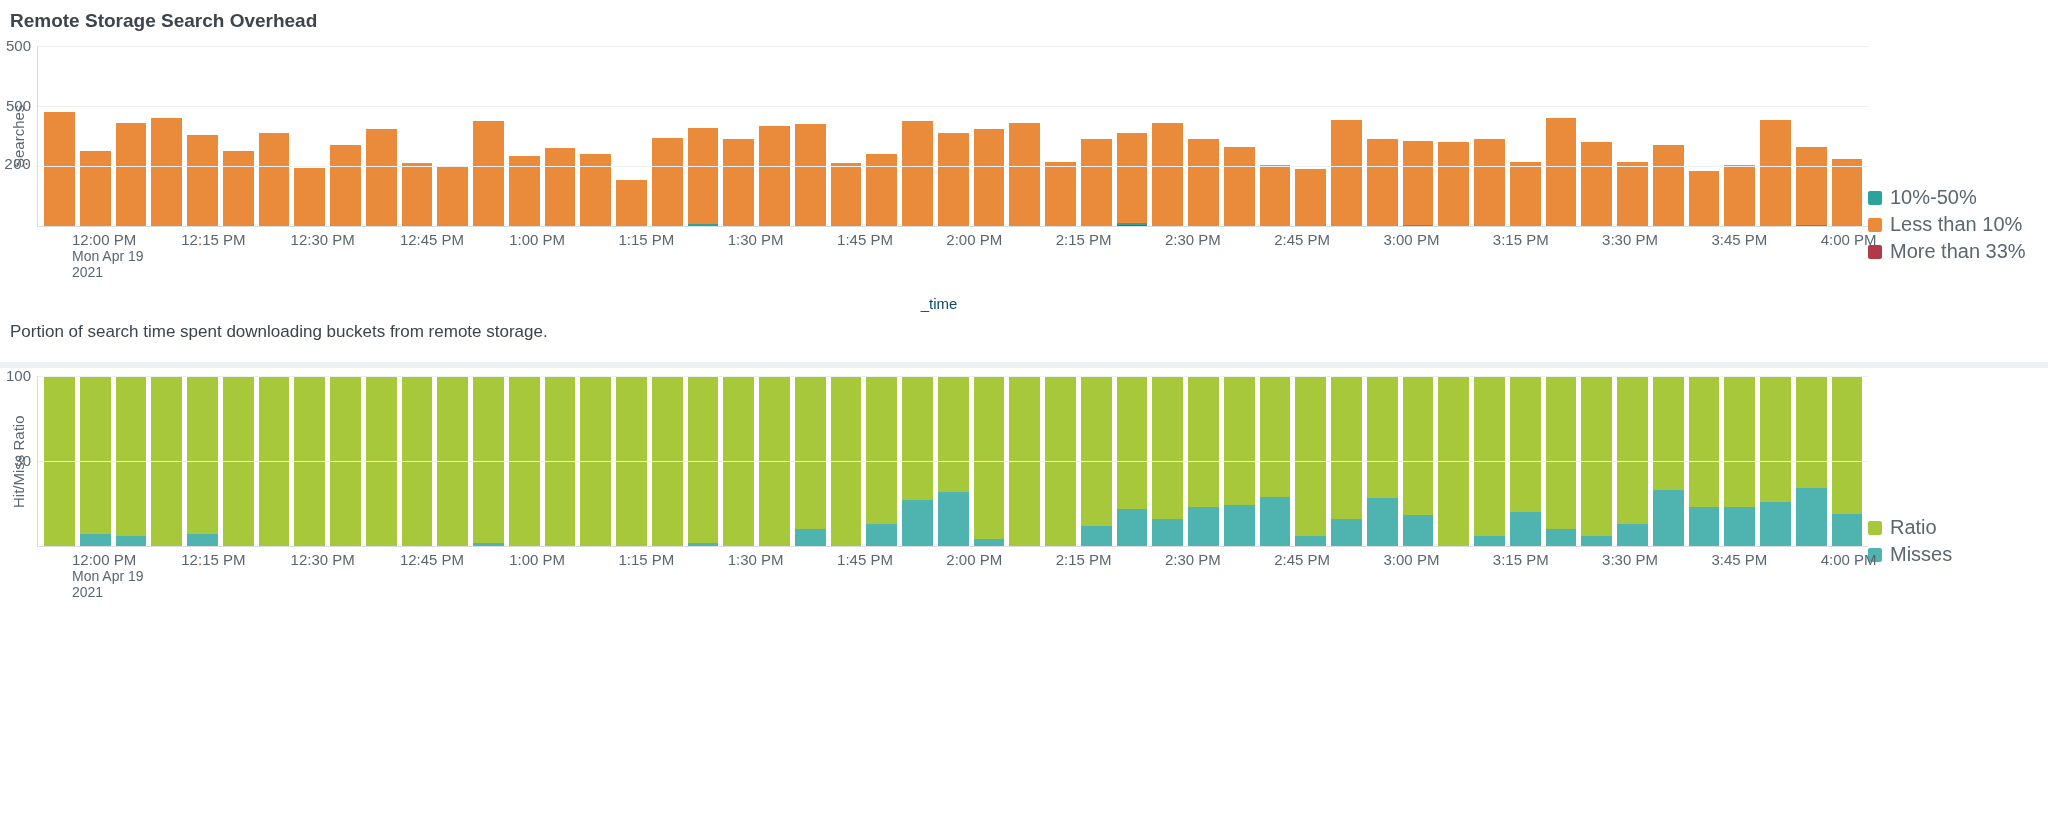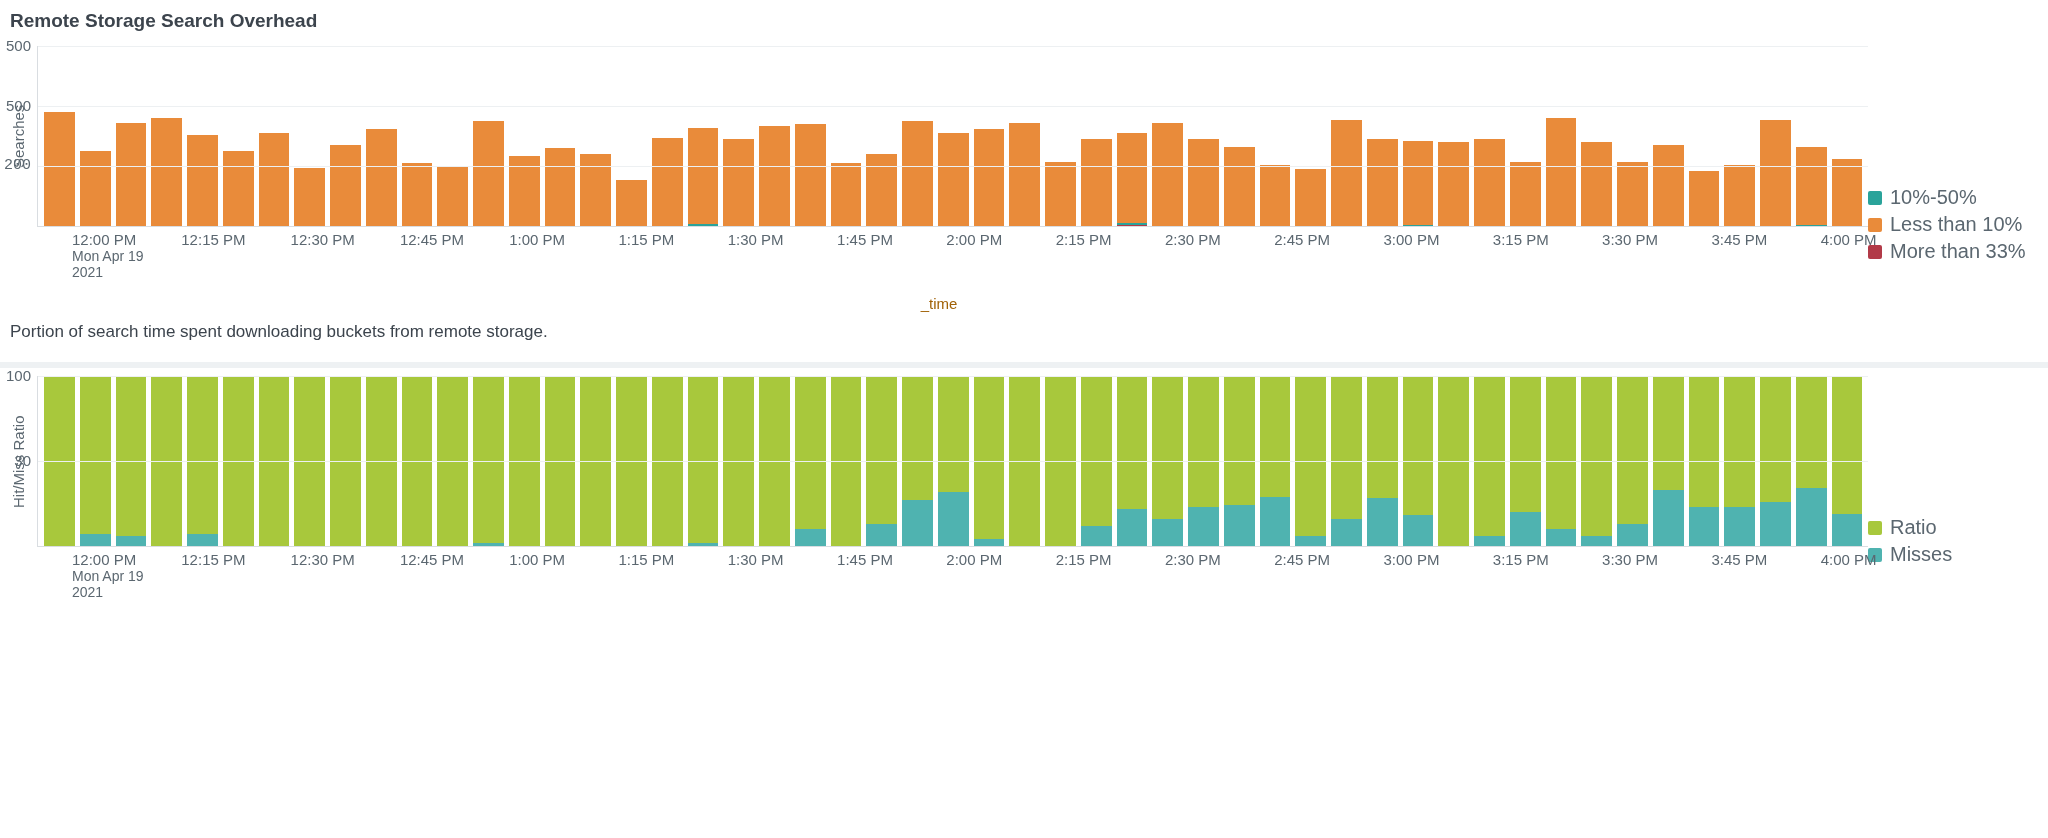--- a/index.html
+++ b/index.html
@@ -17,21 +17,21 @@
   .yaxis-label{writing-mode:vertical-rl;transform:rotate(180deg);font-size:15px;color:#5b6770;text-align:center;}
   .yaxis-ticks{display:flex;flex-direction:column;justify-content:space-between;align-items:flex-end;font-size:15px;color:#5b6770;padding:0 6px 0 4px;}
   .plot{position:relative;flex:1;border-left:1px solid #d9dde1;border-bottom:1px solid #d9dde1;}
   .grid-line{position:absolute;left:0;right:0;border-top:1px solid #edf0f2;}
   .bars{position:absolute;left:0;right:0;bottom:0;top:0;display:flex;align-items:flex-end;gap:5px;padding:0 6px;}
   .bar{flex:1;display:flex;flex-direction:column;justify-content:flex-end;}
   .seg{width:100%;}
   .xaxis{position:relative;height:64px;margin-left:0;}
   .xaxis-tick{position:absolute;top:4px;font-size:15px;color:#5b6770;white-space:nowrap;text-align:left;}
   .xaxis-tick .sub{display:block;font-size:14px;color:#5b6770;}
-  .xaxis-label{text-align:center;font-size:15px;color:#a16207;margin-top:4px;}
+  .xaxis-label{text-align:center;font-size:15px;color:#0c4a6e;margin-top:4px;}
 </style>
 </head>
 <body>
 
 <div class="panel">
   <div class="panel-title">Remote Storage Search Overhead</div>
   <div class="chart-row">
     <div class="chart-area">
       <div class="plot-wrap">
         <div class="yaxis-label">Searches</div>

